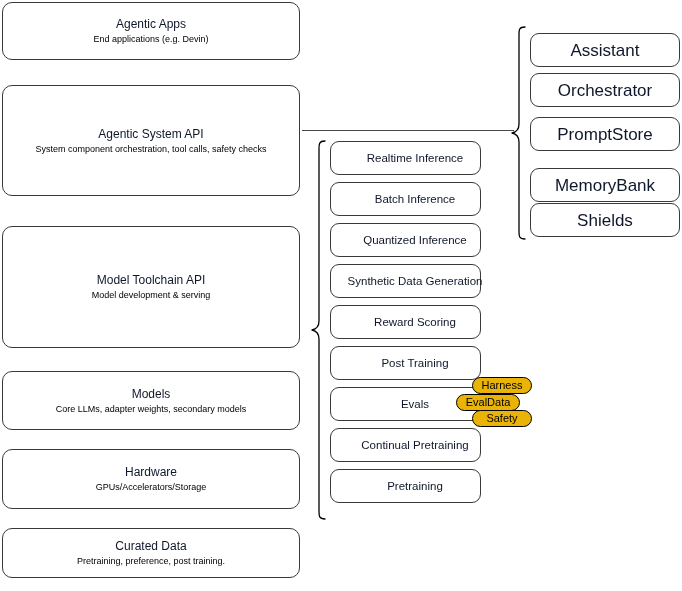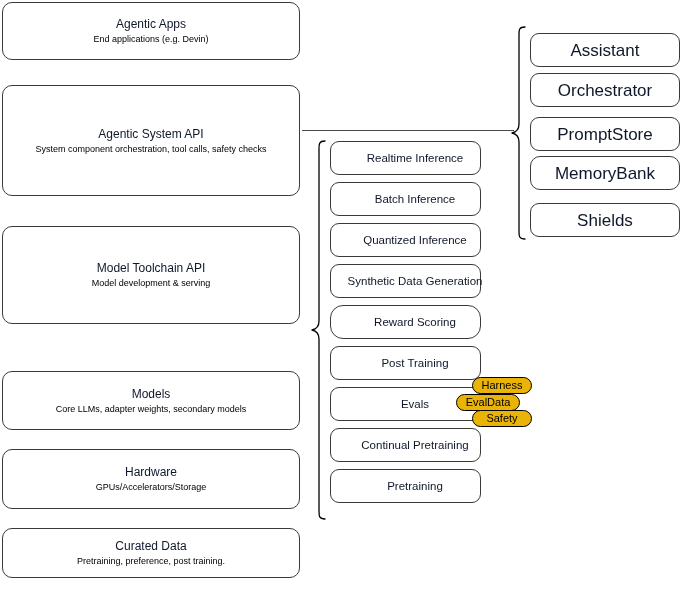--- a/index.html
+++ b/index.html
@@ -122,21 +122,21 @@
 <div class="box layer" style="top:2px; height:58px;">
   <div class="title">Agentic Apps</div>
   <div class="subtitle">End applications (e.g. Devin)</div>
 </div>
 
 <div class="box layer" style="top:85px; height:111px;">
   <div class="title">Agentic System API</div>
   <div class="subtitle">System component orchestration, tool calls, safety checks</div>
 </div>
 
-<div class="box layer" style="top:226px; height:98px;">
+<div class="box layer" style="top:226px; height:122px;">
   <div class="title">Model Toolchain API</div>
   <div class="subtitle">Model development &amp; serving</div>
 </div>
 
 <div class="box layer" style="top:371px; height:59px;">
   <div class="title">Models</div>
   <div class="subtitle">Core LLMs, adapter weights, secondary models</div>
 </div>
 
 <div class="box layer" style="top:449px; height:60px;">
@@ -154,21 +154,21 @@
 </div>
 <div class="box mid-box" style="top:182px;">
   <div class="title">Batch Inference</div>
 </div>
 <div class="box mid-box" style="top:223px;">
   <div class="title">Quantized Inference</div>
 </div>
 <div class="box mid-box" style="top:264px;">
   <div class="title">Synthetic Data Generation</div>
 </div>
-<div class="box mid-box" style="top:305px;border-radius:13px;">
+<div class="box mid-box" style="top:305px;">
   <div class="title">Reward Scoring</div>
 </div>
 <div class="box mid-box" style="top:346px;">
   <div class="title">Post Training</div>
 </div>
 <div class="box mid-box" style="top:387px;">
   <div class="title">Evals</div>
 </div>
 <div class="box mid-box" style="top:428px;">
   <div class="title">Continual Pretraining</div>
@@ -183,18 +183,18 @@
 
 <div class="box right-box" style="top:33px;">
   <div class="title">Assistant</div>
 </div>
 <div class="box right-box" style="top:73px;">
   <div class="title">Orchestrator</div>
 </div>
 <div class="box right-box" style="top:117px;">
   <div class="title">PromptStore</div>
 </div>
-<div class="box right-box" style="top:156px;border-radius:10px;">
+<div class="box right-box" style="top:168px;">
   <div class="title">MemoryBank</div>
 </div>
 <div class="box right-box" style="top:203px;">
   <div class="title">Shields</div>
 </div>
 
 </body></html>

